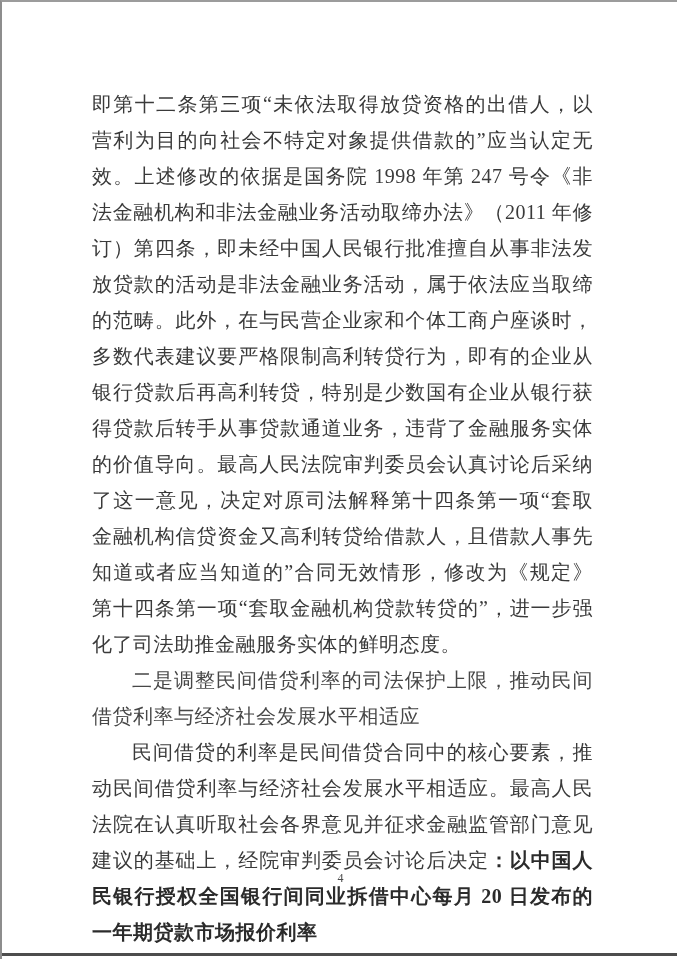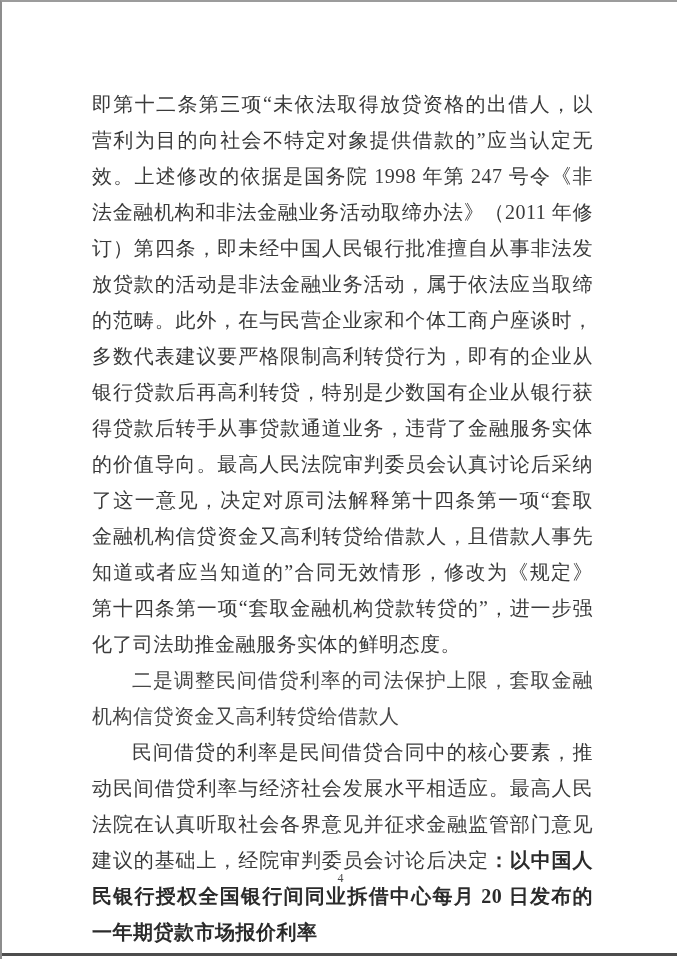--- a/index.html
+++ b/index.html
@@ -70,21 +70,21 @@
 </style>
 </head>
 <body>
 
 <div class="page">
 
   <div class="content">
 
     <p class="para"><span>即第十二条第三项“未依法取得放贷资格的出借人，以营利为目的向社会不特定对象提供借款的”应当认定无效。上述修改的依据是国务院 1998 年第 247 号令《非法金融机构和非法金融业务活动取缔办法》（2011 年修订）第四条，即未经中国人民银行批准擅自从事非法发放贷款的活动是非法金融业务活动，属于依法应当取缔的范畴。此外，在与民营企业家和个体工商户座谈时，多数代表建议要严格限制高利转贷行为，即有的企业从银行贷款后再高利转贷，特别是少数国有企业从银行获得贷款后转手从事贷款通道业务，违背了金融服务实体的价值导向。最高人民法院审判委员会认真讨论后采纳了这一意见，决定对原司法解释第十四条第一项“套取金融机构信贷资金又高利转贷给借款人，且借款人事先知道或者应当知道的”合同无效情形，修改为《规定》第十四条第一项“套取金融机构贷款转贷的”，进一步强化了司法助推金融服务实体的鲜明态度。</span></p>
 
-    <p class="para indent heading"><span>二是调整民间借贷利率的司法保护上限，套取金融机构信贷资金又高利转贷给借款人</span></p>
+    <p class="para indent heading"><span>二是调整民间借贷利率的司法保护上限，推动民间借贷利率与经济社会发展水平相适应</span></p>
 
     <p class="para indent"><span>民间借贷的利率是民间借贷合同中的核心要素，推动民间借贷利率与经济社会发展水平相适应。最高人民法院在认真听取社会各界意见并征求金融监管部门意见建议的基础上，经院审判委员会讨论后决定</span><span class="bold-run">：以中国人民银行授权全国银行间同业拆借中心每月 20 日发布的一年期贷款市场报价利率</span></p>
 
   </div>
 
   <div class="footer">4</div>
 
   <div class="bottom-scan-edge"></div>
 
 </div>

